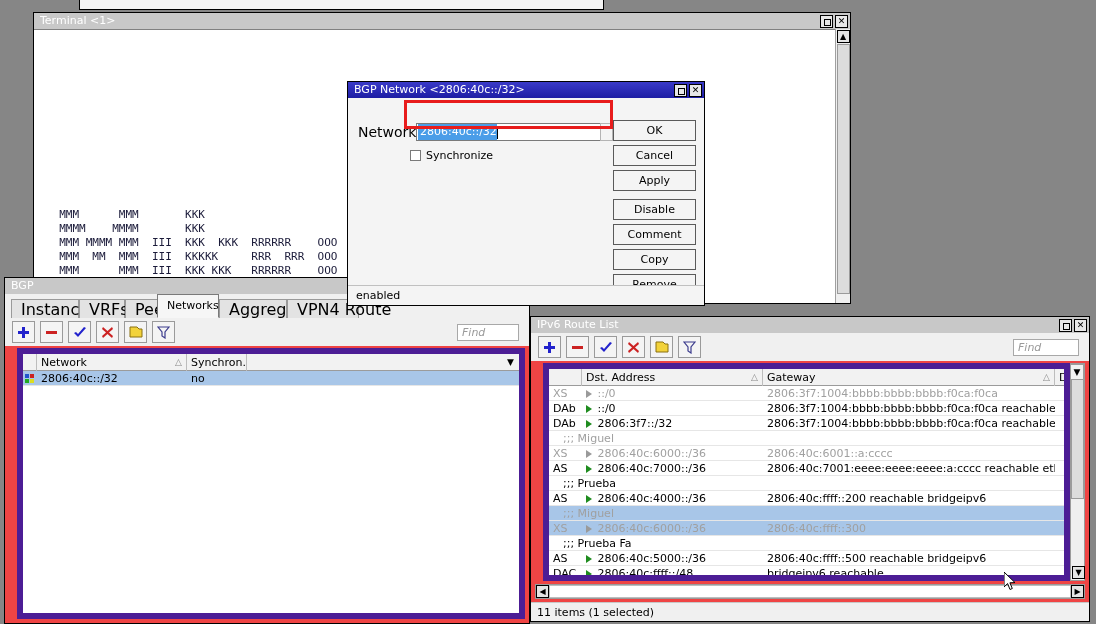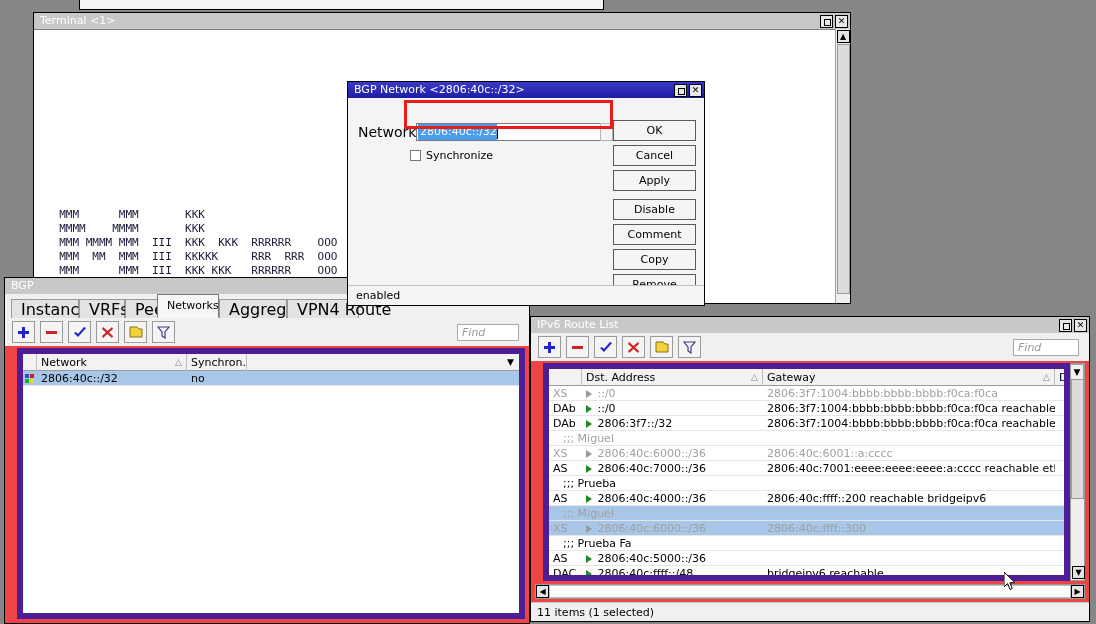--- a/index.html
+++ b/index.html
@@ -322,20 +322,21 @@
           <div class="gc dim" style="width: 181px;"><span class="arrow gray"></span> 2806:40c:6000::/36</div>
           <div class="gc dim" style="width: 292px;">2806:40c:ffff::300</div>
           <div class="gc dim" style="flex: 1 1 0%;"></div>
         </div>
         <div class="grow">
           <div class="gc cmt" style="padding-left: 14px; flex: 1 1 0%;">;;; Prueba Fa</div>
         </div>
         <div class="grow">
           <div class="gc" style="width: 33px;">AS</div>
           <div class="gc" style="width: 181px;"><span class="arrow"></span> 2806:40c:5000::/36</div>
+          <div class="gc" style="width: 292px;">2806:40c:ffff::500 reachable bridgeipv6</div>
           <div class="gc" style="flex: 1 1 0%;"></div>
         </div>
         <div class="grow">
           <div class="gc" style="width: 33px;">DAC</div>
           <div class="gc" style="width: 181px;"><span class="arrow"></span> 2806:40c:ffff::/48</div>
           <div class="gc" style="width: 292px;">bridgeipv6 reachable</div>
           <div class="gc" style="flex: 1 1 0%;"></div>
         </div>
       </div>
   </div>

